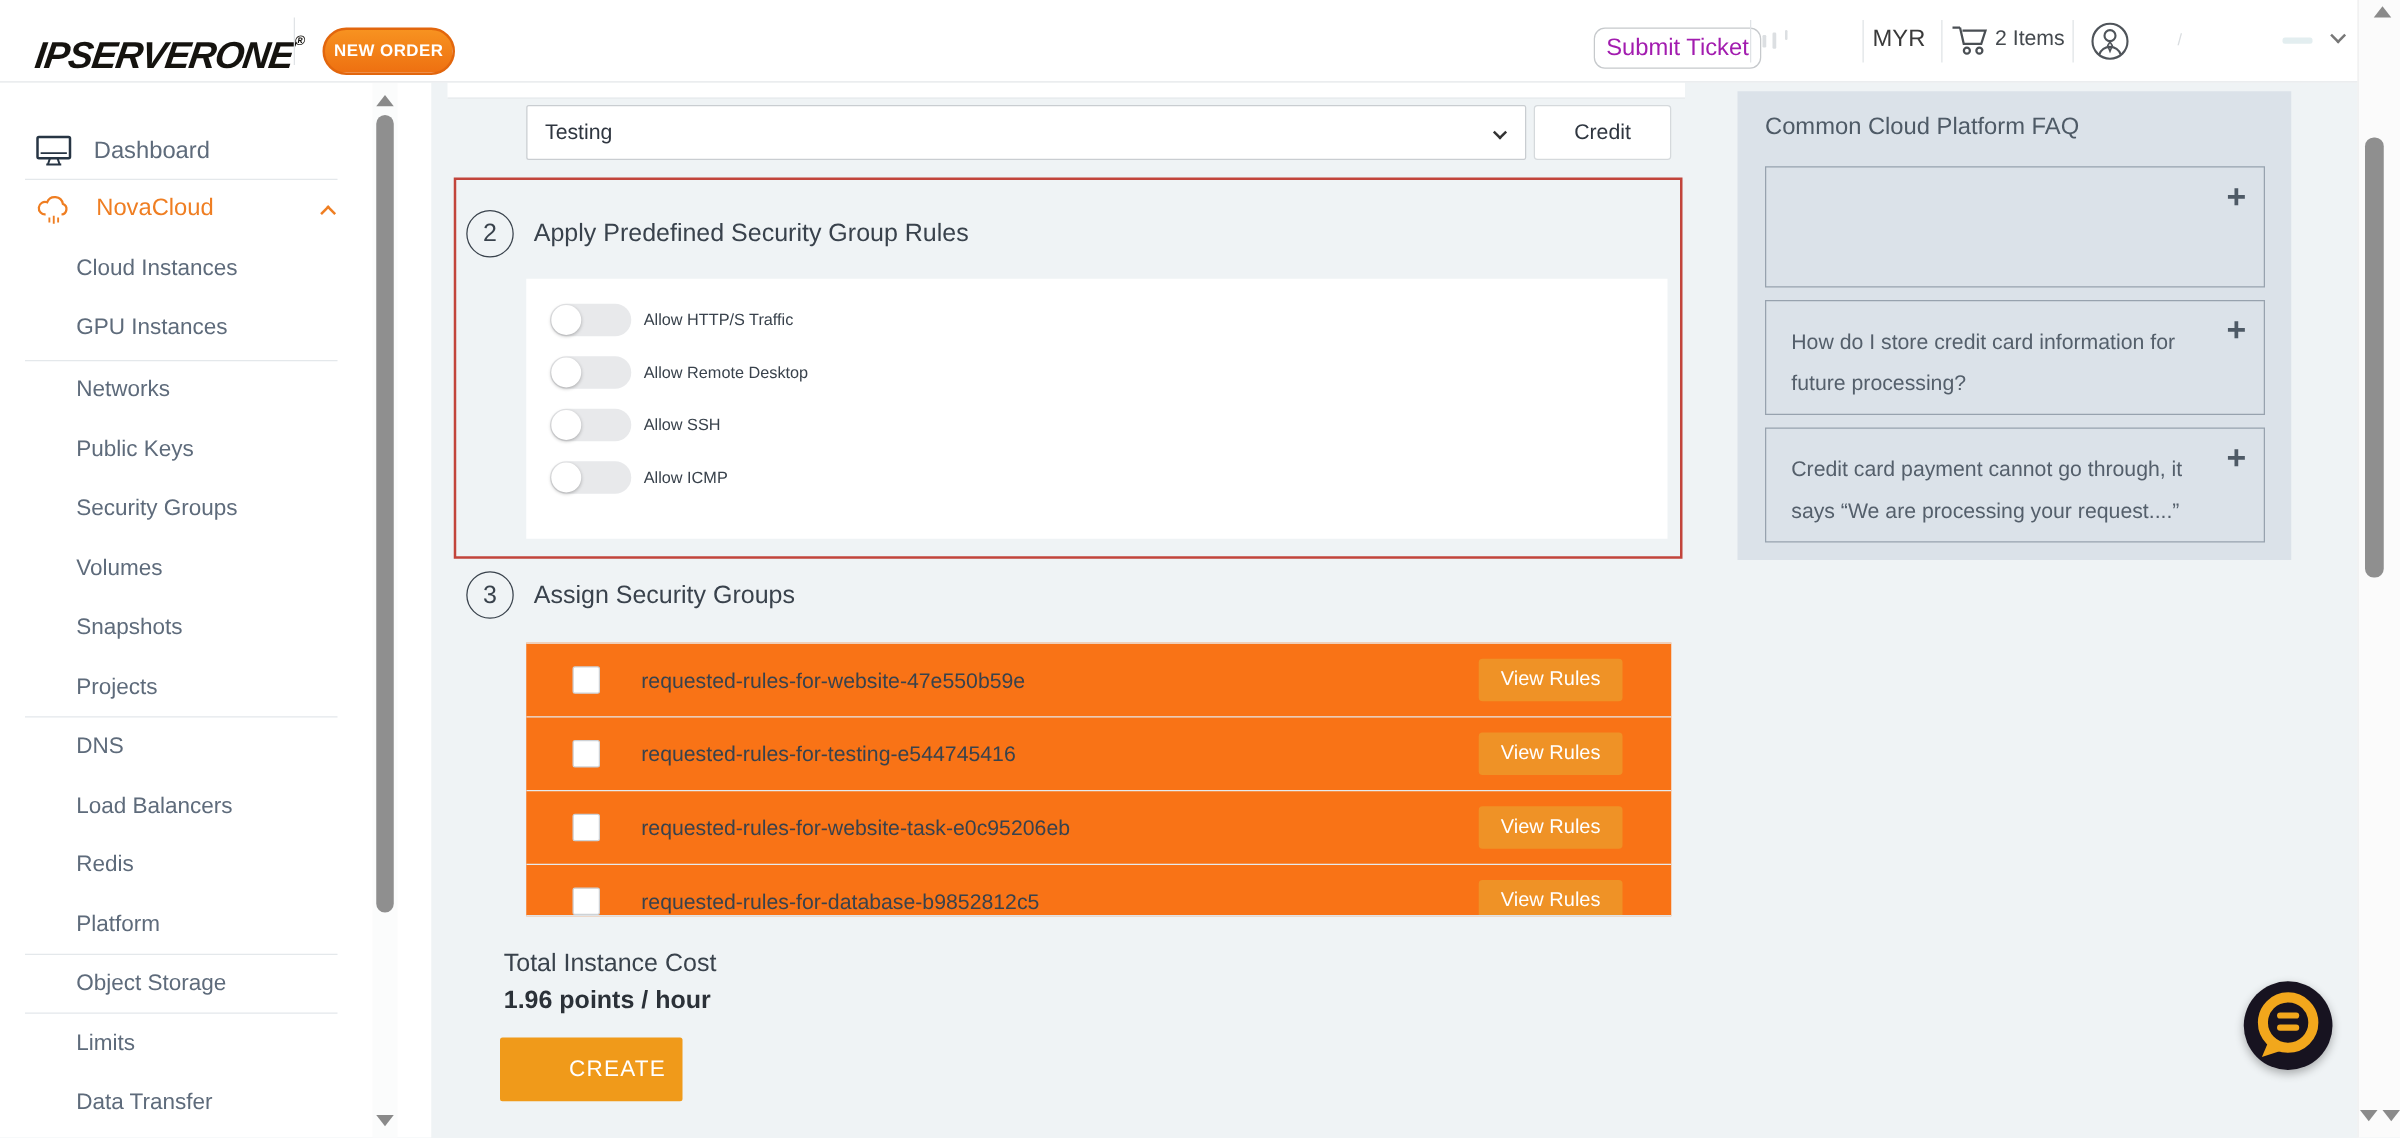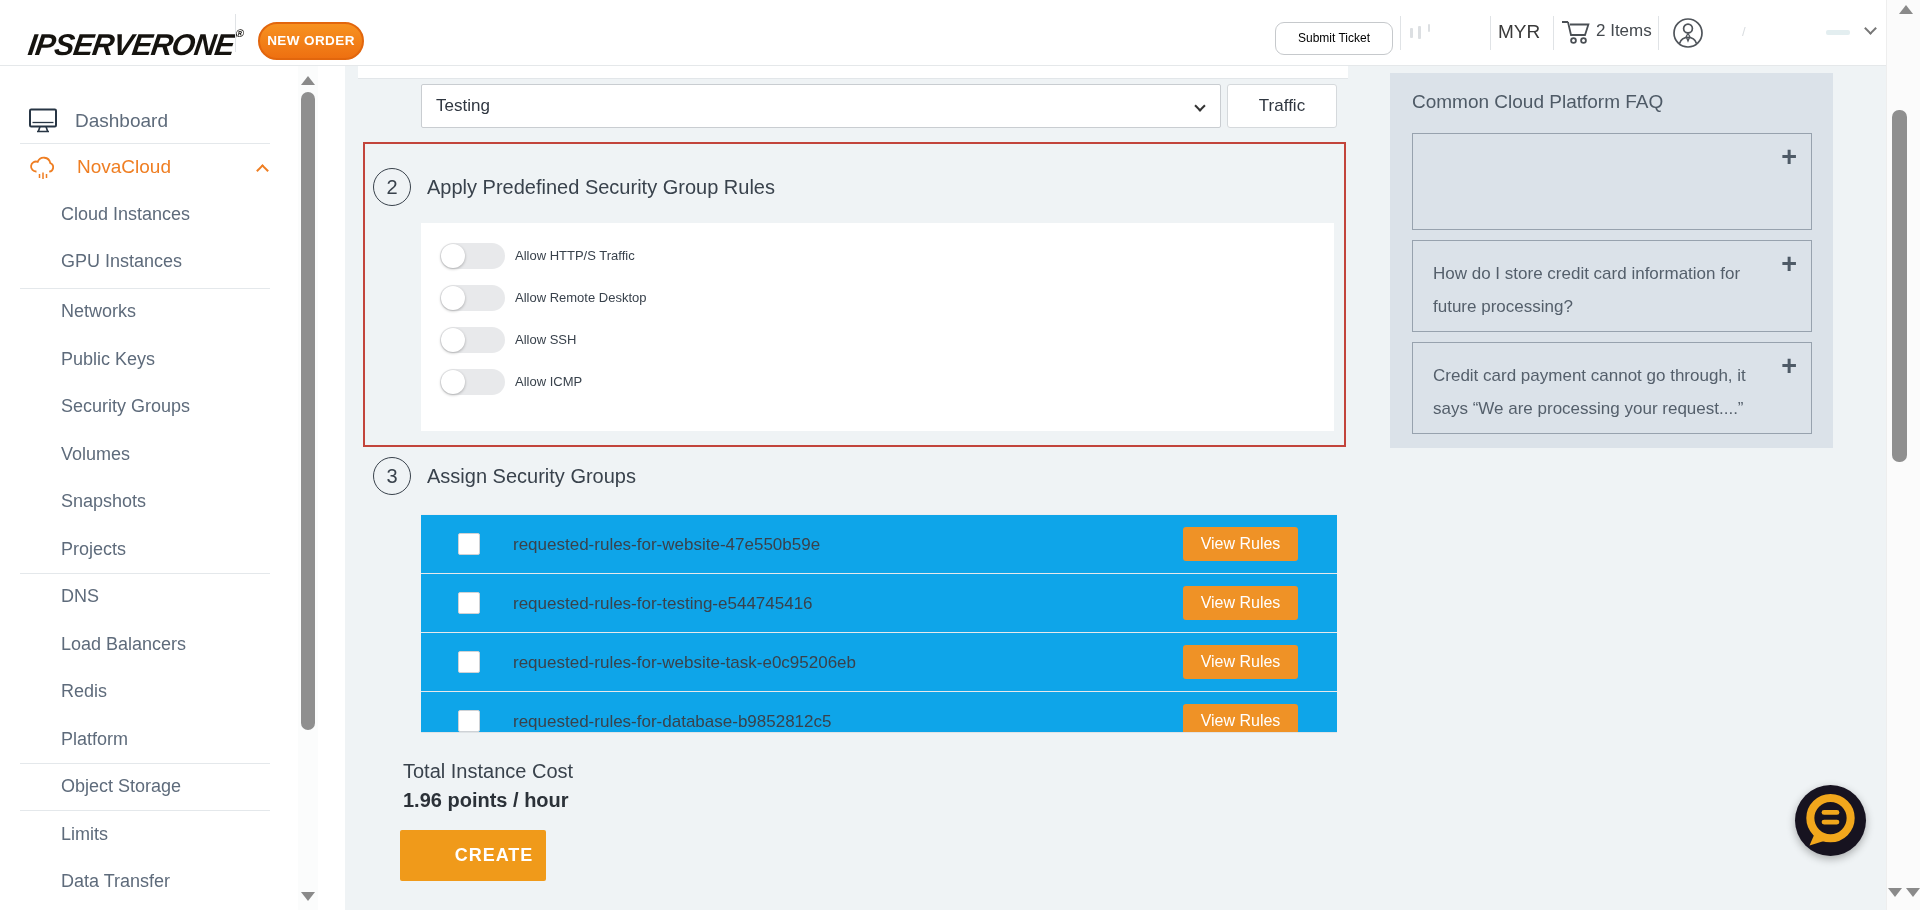--- a/index.html
+++ b/index.html
@@ -16,23 +16,23 @@
   .logo { position:absolute; left:30px; top:13px; width:200px; height:40px;
           font-style:italic; font-weight:800; font-size:30px; letter-spacing:-1px;
           color:#15130f; transform:skewX(-8deg); line-height:40px; white-space:nowrap; }
   .logo .reg { font-size:11px; vertical-align:18px; letter-spacing:0; }
   .vdiv { position:absolute; top:14px; height:38px; width:1px; background:#e0e3e6; }
   .btn-new-order { position:absolute; left:258px; top:22px; width:106px; height:38px;
           border-radius:19px; border:2px solid #e2660d;
           background:linear-gradient(#f79220,#ee7011);
           color:#fff; font-weight:700; font-size:13.5px; letter-spacing:.4px;
           text-align:center; line-height:34px; cursor:pointer; }
-  .btn-submit-ticket { position:absolute; left:1275px; top:22px; width:118px; height:33px;
+  .btn-submit-ticket { position:absolute; left:1275px; top:22px; width:134px; height:33px;
           background:#fff; border:1px solid #c6c9cc; border-radius:9px;
-          font-size:12px; color:#000000; text-align:center; line-height:31px; cursor:pointer; }
+          font-size:19px; color:#a21caf; text-align:center; line-height:31px; cursor:pointer; }
   .ghost-mark { position:absolute; background:#dcdfe2; border-radius:1px; }
   .hdr-currency { position:absolute; left:1498px; top:21px; font-size:19px; color:#3a3a3a; }
   .cart-wrap { position:absolute; left:1560px; top:14px; cursor:pointer; }
   .cart-count { position:absolute; left:36px; top:7px; font-size:17px; color:#44494e; white-space:nowrap; }
   .user-icon { position:absolute; left:1672px; top:17px; cursor:pointer; }
   .ghost-name { position:absolute; left:1742px; top:24px; width:16px; height:12px;
                 color:#d9dde0; font-size:13px; }
   .ghost-dash { position:absolute; left:1826px; top:30px; width:24px; height:5px;
                 background:#e3eef0; border-radius:2px; }
   .chev { display:inline-block; width:9px; height:9px; border-left:2px solid #777;
@@ -73,32 +73,32 @@
                border-radius:50%; text-align:center; line-height:36px; font-size:20px; color:#39424c; }
   .step-title { position:absolute; font-size:20px; color:#39424c; white-space:nowrap; }
   .toggle-panel { position:absolute; left:421px; top:223px; width:913px; height:208px; background:#fff; }
   .toggle-row { position:absolute; left:19px; height:26px; }
   .toggle { position:absolute; left:0; top:0; width:65px; height:26px; border-radius:13px;
             background:#e8e9eb; cursor:pointer; }
   .toggle .knob { position:absolute; left:1px; top:1px; width:24px; height:24px; border-radius:50%;
             background:#fff; box-shadow:0 1px 3px rgba(0,0,0,.28); }
   .toggle-label { position:absolute; left:75px; top:0; line-height:26px; font-size:13px; color:#39424c; white-space:nowrap; }
   .sg-table { position:absolute; left:421px; top:514px; width:916px; height:219px;
-              background:#0ea5e9; overflow:hidden; border-top:1px solid #eceef0; border-bottom:1px solid #dfe3e6; }
+              background:#f97316; overflow:hidden; border-top:1px solid #eceef0; border-bottom:1px solid #dfe3e6; }
   .sg-row { position:relative; height:59px; border-bottom:1px solid #e6e9ec; }
   .cb { position:absolute; left:37px; top:18px; width:22px; height:22px;
         border:1px solid #ced2d6; border-radius:2px; background:#fff; cursor:pointer; }
   .sg-name { position:absolute; left:92px; top:0; line-height:59px; font-size:17px; color:#39424c; white-space:nowrap; }
   .btn-view-rules { position:absolute; right:39px; top:12px; width:115px; height:34px;
         background:#ef9226; border-radius:3px; color:#fff; font-size:16px;
         text-align:center; line-height:34px; cursor:pointer; }
   .total-label { position:absolute; left:403px; top:760px; font-size:20px; color:#39424c; }
   .total-value { position:absolute; left:403px; top:789px; font-size:20px; font-weight:700; color:#2b3138; }
   .btn-create { position:absolute; left:400px; top:830px; width:146px; height:51px;
-        background:#f09a1a; border-radius:2px; color:#fff; font-weight:700; font-size:18px;
+        background:#f09a1a; border-radius:2px; color:#fff; font-weight:400; font-size:18px;
         letter-spacing:1px; text-align:center; line-height:51px; cursor:pointer;padding-left:42px; }
   
   .faq-panel { position:absolute; left:1390px; top:73px; width:443px; height:375px;
         background:#dbe2e9; }
   .faq-title { position:absolute; left:22px; top:18px; font-size:19px; color:#4e5a66; }
   .faq-item { position:absolute; left:22px; width:400px; border:1px solid #97a2ae;
         background:#dbe2e9; cursor:pointer; }
   .faq-q { position:absolute; left:20px; top:16px; width:335px; font-size:17px;
         line-height:33px; color:#545f6b; }
   .faq-plus { position:absolute; right:14px; top:8px; font-size:27px; font-weight:600; color:#4e5a66; }
@@ -197,21 +197,21 @@
     <span class="tri down" style="left:3px; top:826px;"></span>
   </div>
 </div>
 
 <div class="top-strip"></div>
 
 <div class="select-box">
   <span>Testing</span>
   <span class="chev down select-caret"></span>
 </div>
-<div class="btn-refresh">Traffic</div>
+<div class="btn-refresh">Credit</div>
 
 <div class="step2-box"></div>
 <div class="step-circle" style="left:373px; top:168px;">2</div>
 <div class="step-title" style="left:427px; top:176px;">Apply Predefined Security Group Rules</div>
 
 <div class="toggle-panel">
   <div class="toggle-row" style="top:20px;">
     <div class="toggle">
         <span class="knob"></span>
       </div>

